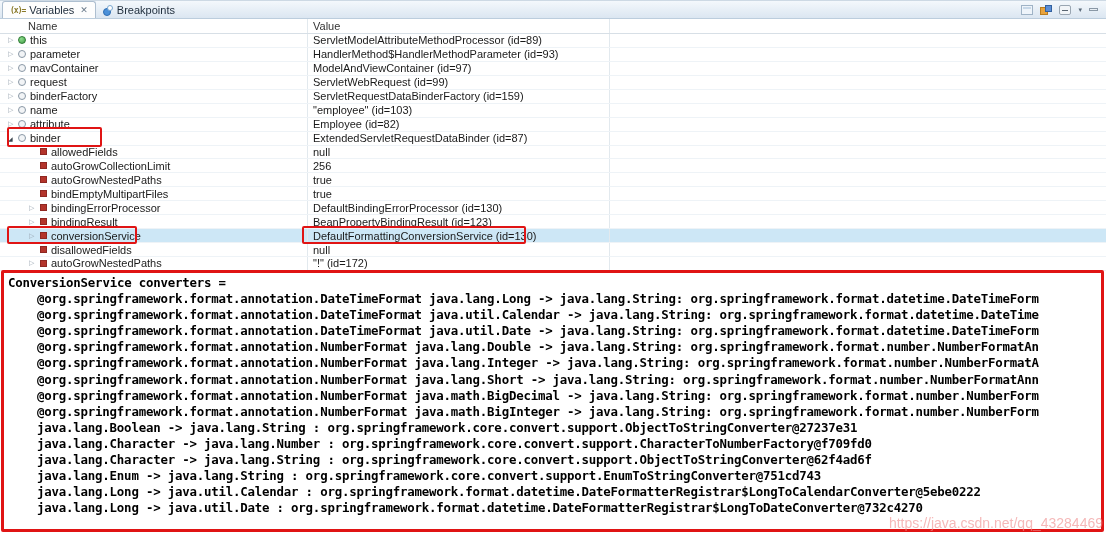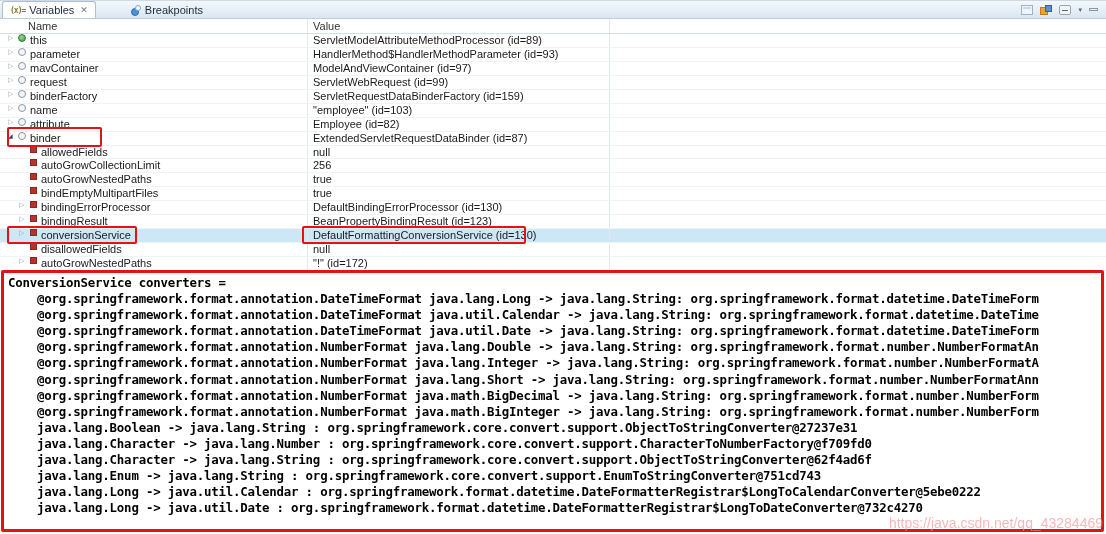--- a/index.html
+++ b/index.html
@@ -8,21 +8,21 @@
   }
   *{box-sizing:border-box;margin:0;padding:0}
   html,body{width:1106px;height:534px;overflow:hidden;background:#fff;
     font-family:"Liberation Sans",sans-serif;}
   .window{position:relative;width:1106px;height:534px;border-top:1px solid #cdd9e4;}
 
   
   .tabbar{position:absolute;left:0;top:0;width:1106px;height:18px;
     background:linear-gradient(#f4f8fc,#dbe6f1);border-bottom:1px solid #bccddd;
     display:flex;align-items:stretch;font-size:11px;color:#1d2b3a;}
-  .tab{display:flex;align-items:center;gap:4px;padding:0 7px;cursor:default;margin-left:28px;}
+  .tab{display:flex;align-items:center;gap:4px;padding:0 7px;cursor:default;}
   .tab.active{background:#fdfdfd;border:1px solid #aebfd0;border-bottom:none;
     border-radius:3px 3px 0 0;margin-left:2px;}
   .tab .label{white-space:nowrap}
   .vicon{font-family:"DejaVu Sans Mono",monospace;font-size:8px;font-weight:bold;
     color:#8a7a2a;letter-spacing:-1px}
   .bicon{position:relative;width:10px;height:10px;display:inline-block}
   .bicon::before{content:"";position:absolute;left:0;top:3px;width:6px;height:6px;
     border-radius:50%;background:#4a90d9;border:1px solid #2e6db3}
   .bicon::after{content:"";position:absolute;right:0;top:0;width:4px;height:4px;
     border-radius:50%;background:#fff;border:1px solid #7aa7cf}
@@ -39,26 +39,26 @@
   .min-bar{width:9px;height:3px;border:1px solid #8a98a6;background:#e8eef4}
 
   
   .hdr{position:absolute;left:0;top:18px;width:1106px;height:15px;background:#fff;
     border-bottom:1px solid #d7dfe6;display:flex;font-size:11px;color:#333;}
   .hdr .hname{width:308px;padding-left:28px;border-right:1px solid var(--colline);line-height:14px}
   .hdr .hvalue{width:302px;padding-left:5px;border-right:1px solid var(--colline);line-height:14px}
   .rows{position:absolute;left:0;top:33px;width:1106px;height:237px;background:#fff}
   .row{display:flex;height:13.94px;border-bottom:1px solid var(--grid);font-size:11px;color:#1a1a1a}
   .row.selected{background:var(--sel)}
-  .cell{display:flex;align-items:flex-start;overflow:hidden;white-space:nowrap}
+  .cell{display:flex;align-items:center;overflow:hidden;white-space:nowrap}
   .cell.name{width:308px;border-right:1px solid var(--colline)}
   .cell.value{width:302px;padding-left:5px;border-right:1px solid var(--colline)}
   .cell.rest{flex:1}
   .name.lvl1{padding-left:8px}
-  .name.lvl2{padding-left:19px}
+  .name.lvl2{padding-left:29px}
   .expander{width:10px;font-size:7px;color:#98a4b0;flex:none;text-align:left}
   .expander.expanded{color:#3a444e;font-size:6px}
   .var-icon{width:8px;height:8px;flex:none;margin-right:4px}
   .var-icon.green{border-radius:50%;background:radial-gradient(circle at 35% 30%,#8fdc8f,var(--green));border:1px solid #2d7a33}
   .var-icon.hollow{border-radius:50%;background:#f2f4f6;border:1px solid #8a98a6}
   .var-icon.red{width:7px;height:7px;background:var(--fieldred);border:1px solid #8f2721;margin-left:1px}
   .label{white-space:nowrap}
 
   
   .detail{position:absolute;left:0;top:270px;width:1106px;height:255px;background:#fff;

